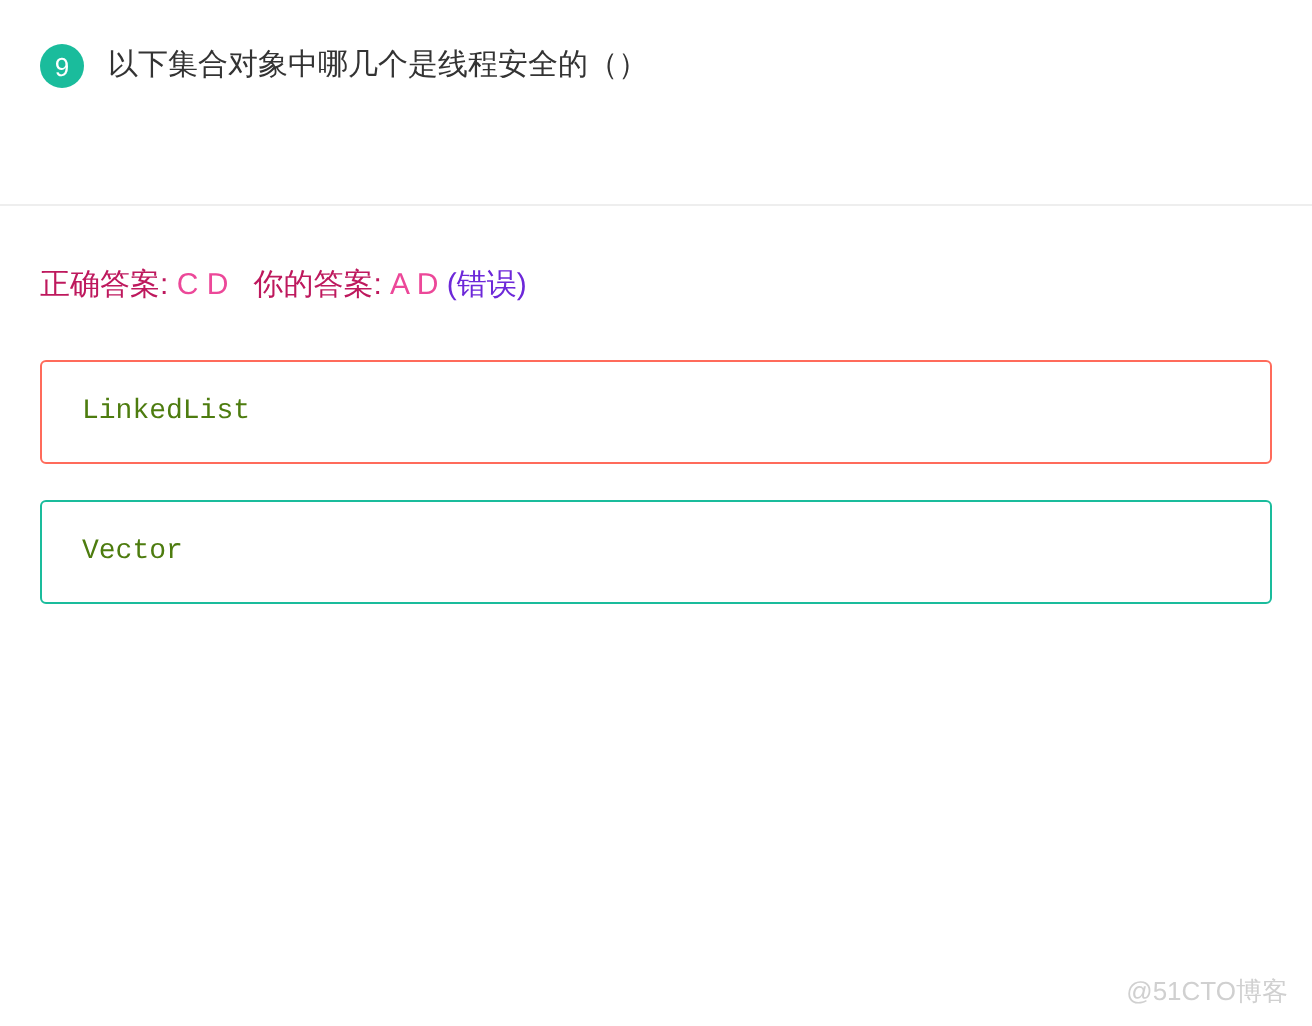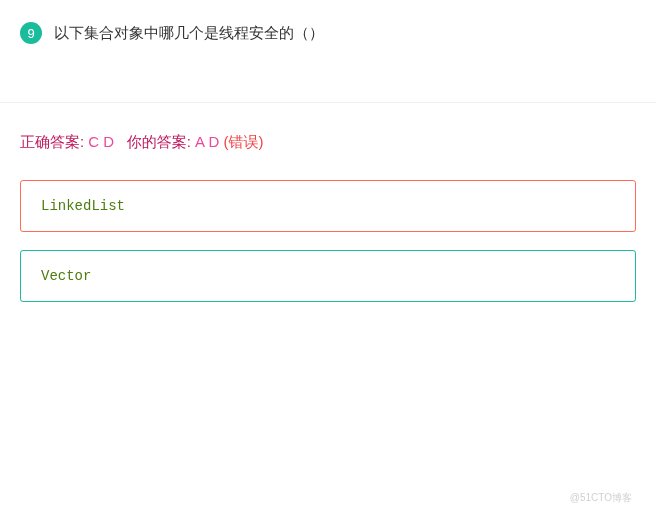--- a/index.html
+++ b/index.html
@@ -49,21 +49,21 @@
       color: #666666;
       margin-bottom: 28px;
     }
     .answer-label {
       color: #be185d;
     }
     .answer-value {
       color: #ec4899;
     }
     .answer-wrong {
-      color: #ef4444;
+      color: #6d28d9;
     }
     .option-box {
       border: 1px solid #dddddd;
       border-radius: 3px;
       padding: 17px 20px;
       margin-bottom: 18px;
       font-family: "Consolas", "Courier New", monospace;
       font-size: 14px;
       color: #4d7c0f;
       background: #ffffff;
@@ -71,23 +71,23 @@
     .option-box.wrong {
       border-color: #ff6b5b;
     }
     .option-box.correct {
       border-color: #1abc9c;
       padding-left: 20px;
     }
     .watermark {
       position: absolute;
       bottom: 8px;
-      right: 24px;
+      right: 12px;
       color: #d0d0d0;
-      font-size: 10px;
+      font-size: 13px;
     }
   </style>
 </head>
 <body>
 
 <div class="question-header">
   <div class="question-number">9</div>
   <div class="question-text">以下集合对象中哪几个是线程安全的（）</div>
 </div>
 

